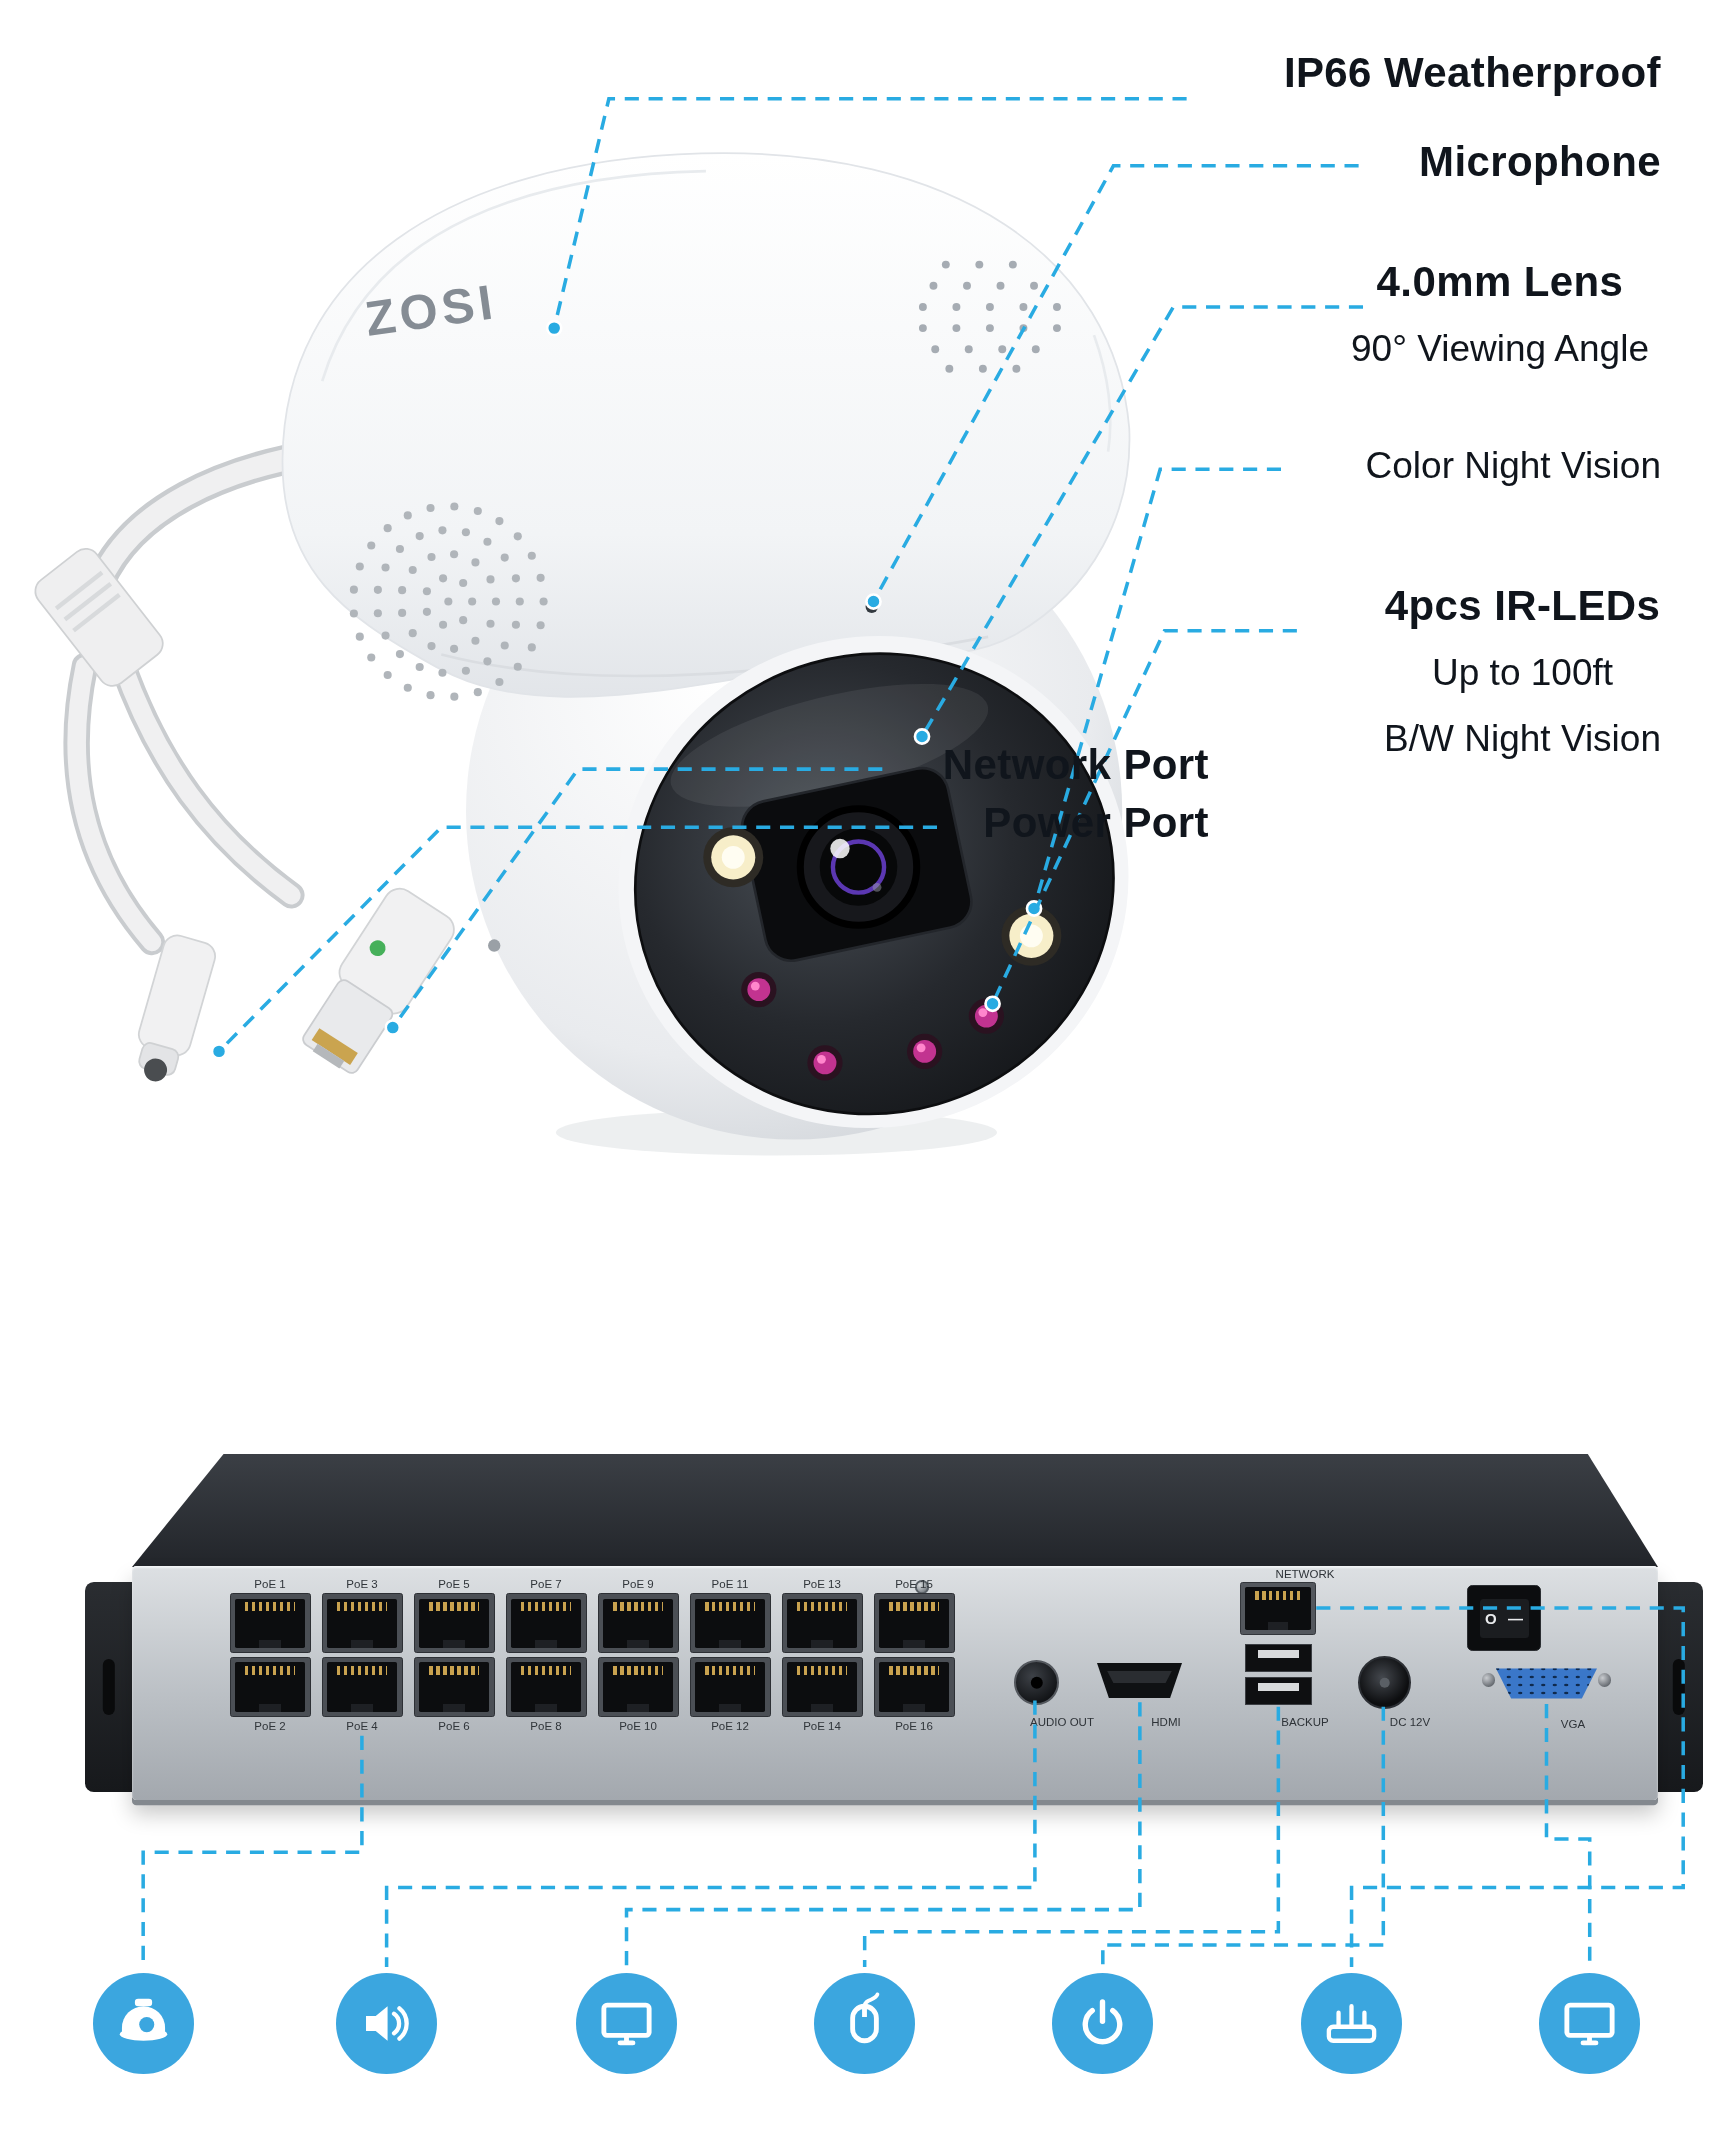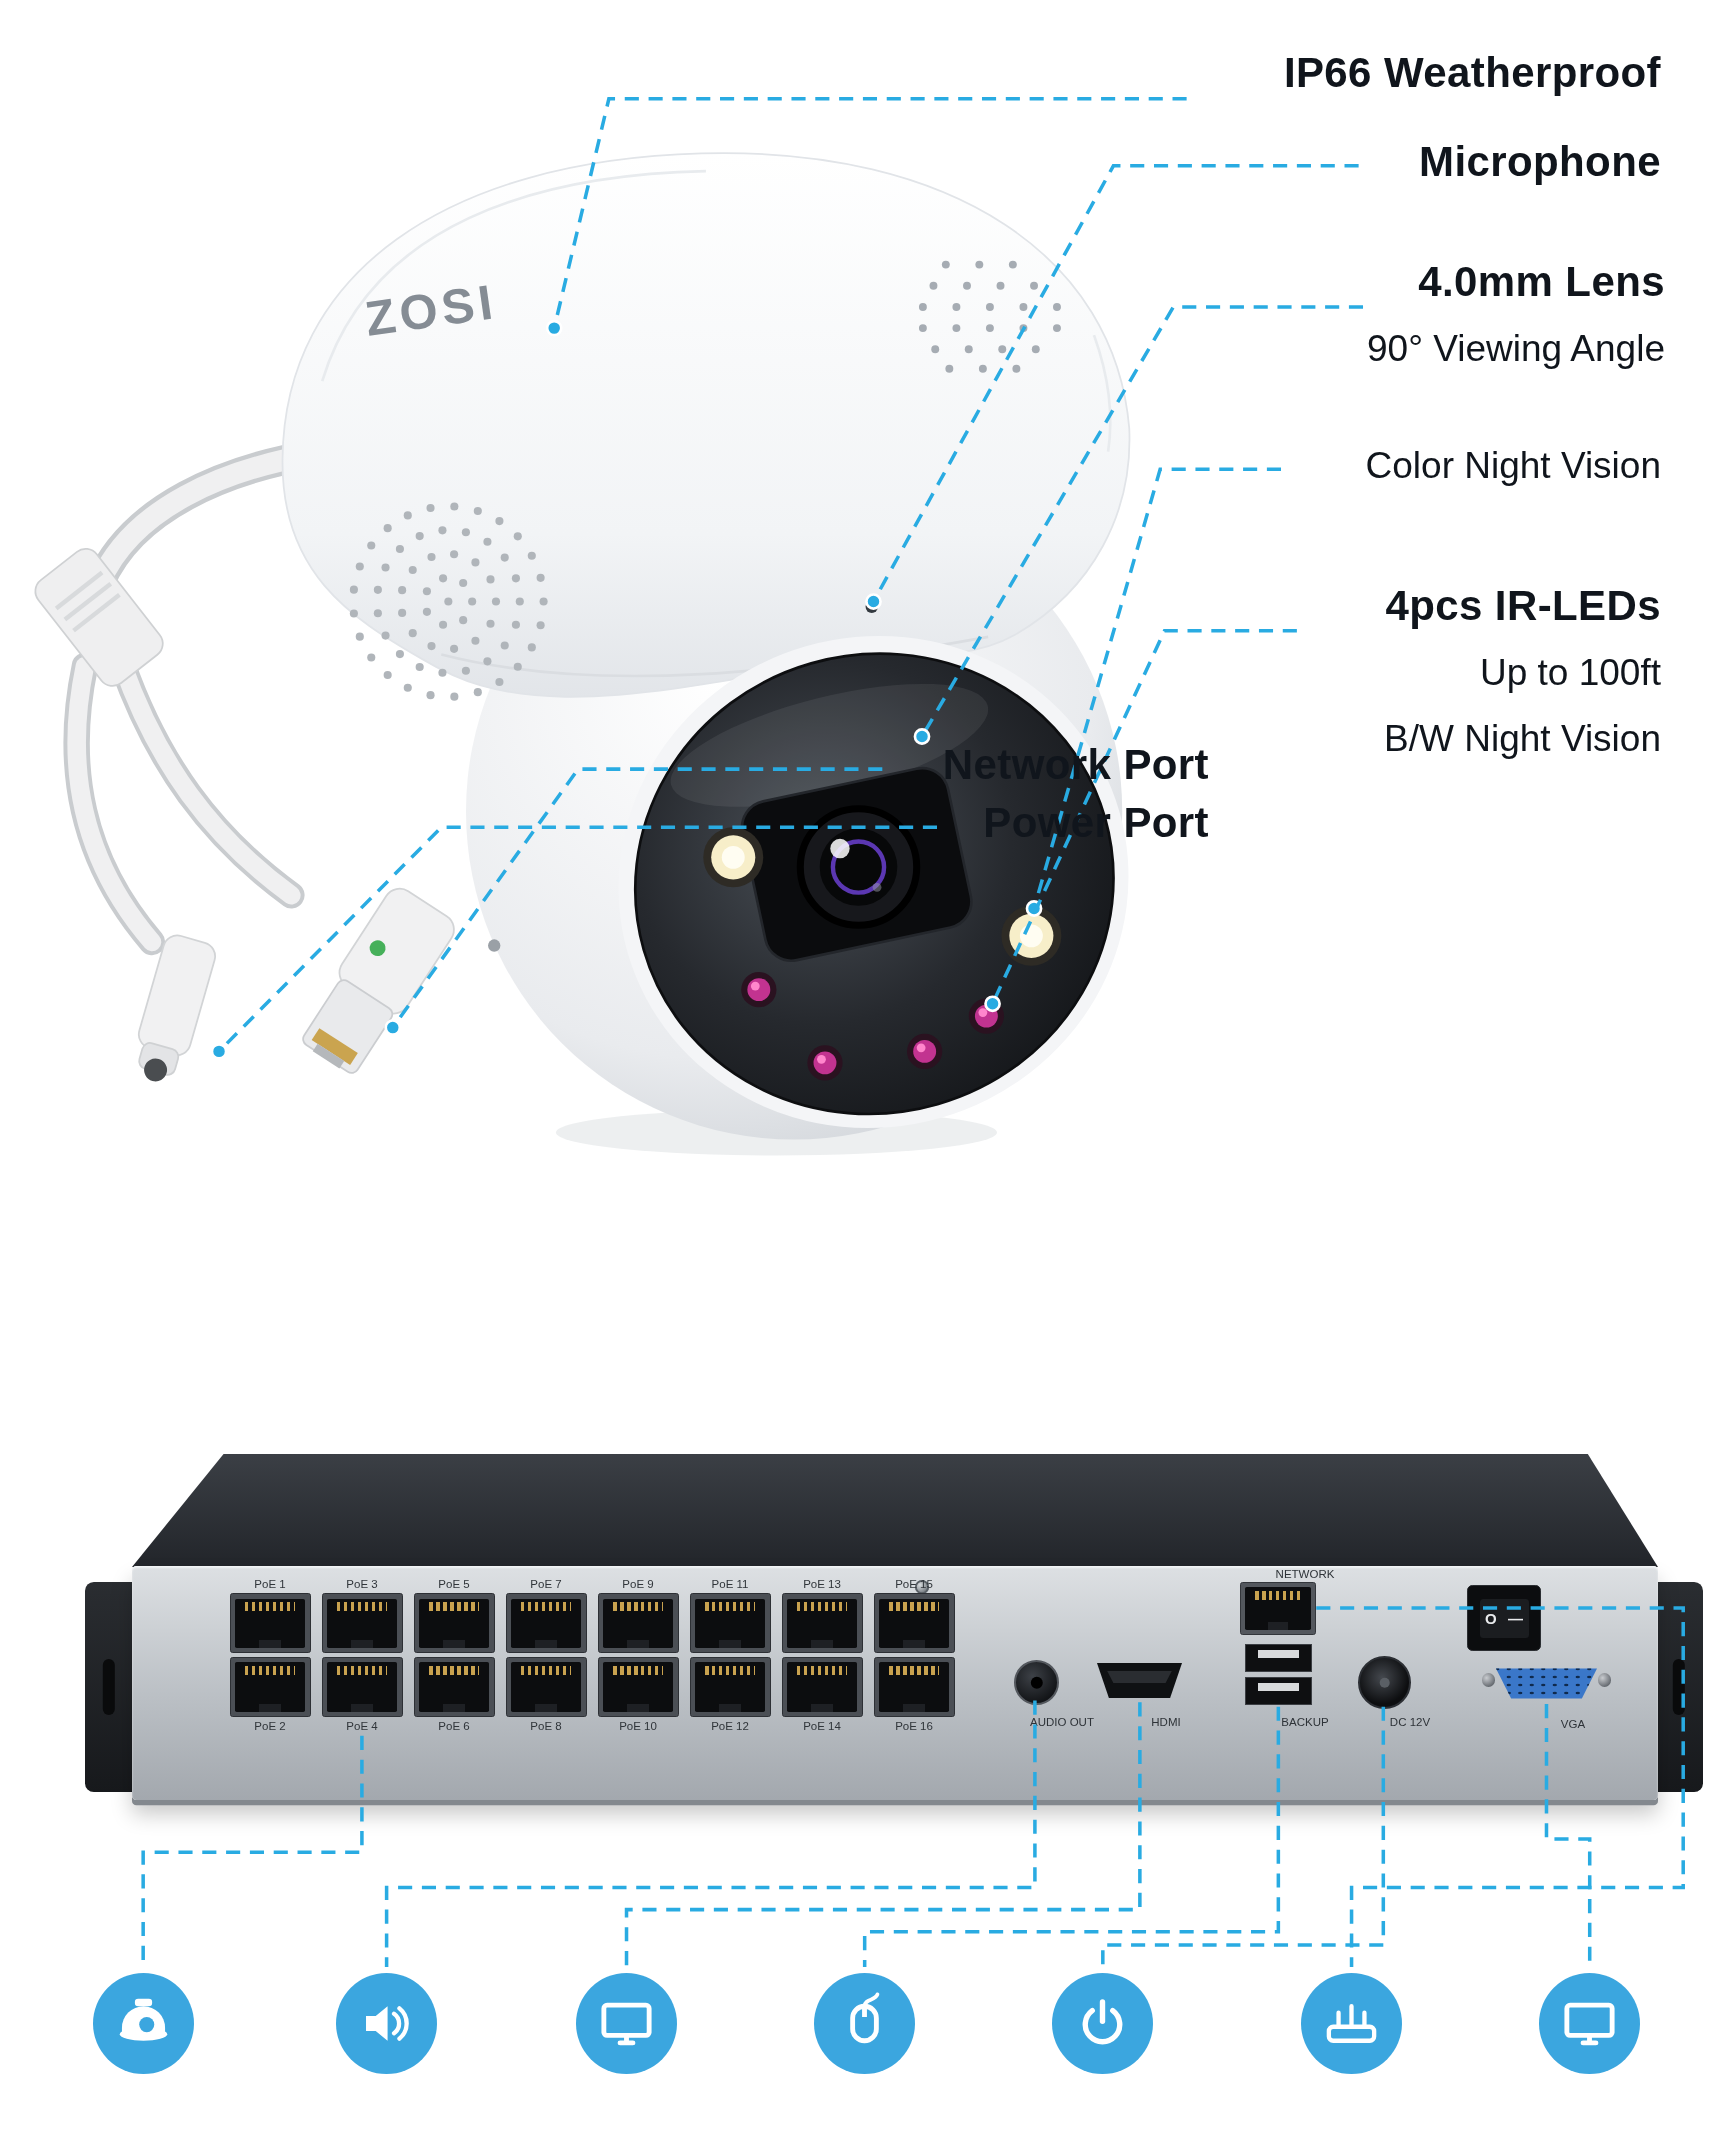--- a/index.html
+++ b/index.html
@@ -6,21 +6,21 @@
   html,body{margin:0;padding:0;background:#fff;}
   .stage{position:relative;width:1717px;height:2146px;background:#fff;overflow:hidden;
          font-family:"Liberation Sans",sans-serif;color:var(--text);}
   svg.layer{position:absolute;left:0;top:0;pointer-events:none;}
   #scene{z-index:1}
   #lines{z-index:5}
   .dash{stroke:var(--accent);stroke-width:4;fill:none;stroke-dasharray:16 11;}
   .dot{fill:var(--accent);stroke:#fff;stroke-width:3;}
 
   
-  .callout{position:absolute;text-align:right;z-index:6;}
+  .callout{position:absolute;text-align:center;z-index:6;}
   .ct{font-size:42px;font-weight:700;line-height:1.12;letter-spacing:0.4px;}
   .cs{font-size:37px;font-weight:400;line-height:1.22;margin-top:21px;}
 
   
   .brand{position:absolute;left:365px;top:282px;z-index:2;font-size:49px;font-weight:700;
          letter-spacing:4.4px;color:#858c94;transform:rotate(-8deg);}
 
   
   .nvr{position:absolute;left:0;top:0;z-index:2;}
   .nvr-top{position:absolute;left:132px;top:1454px;width:1526px;height:113px;
@@ -295,21 +295,21 @@
   </svg>
 
   <div class="brand">ZOSI</div>
 
   <div class="callout" style="top:49px;right:56px">
     <div class="ct">IP66 Weatherproof</div>
   </div>
   <div class="callout" style="top:138px;right:56px">
     <div class="ct">Microphone</div>
   </div>
-  <div class="callout" style="top:258px;right:52px">
+  <div class="callout" style="top:258px;right:68px">
     <div class="ct">4.0mm Lens</div>
     <div class="cs">90° Viewing Angle</div>
   </div>
   <div class="callout" style="top:422px;right:56px">
     <div class="cs">Color Night Vision</div>
   </div>
   <div class="callout" style="top:582px;right:56px">
     <div class="ct">4pcs IR-LEDs</div>
     <div class="cs">Up to 100ft</div>
     <div class="cs">B/W Night Vision</div>

